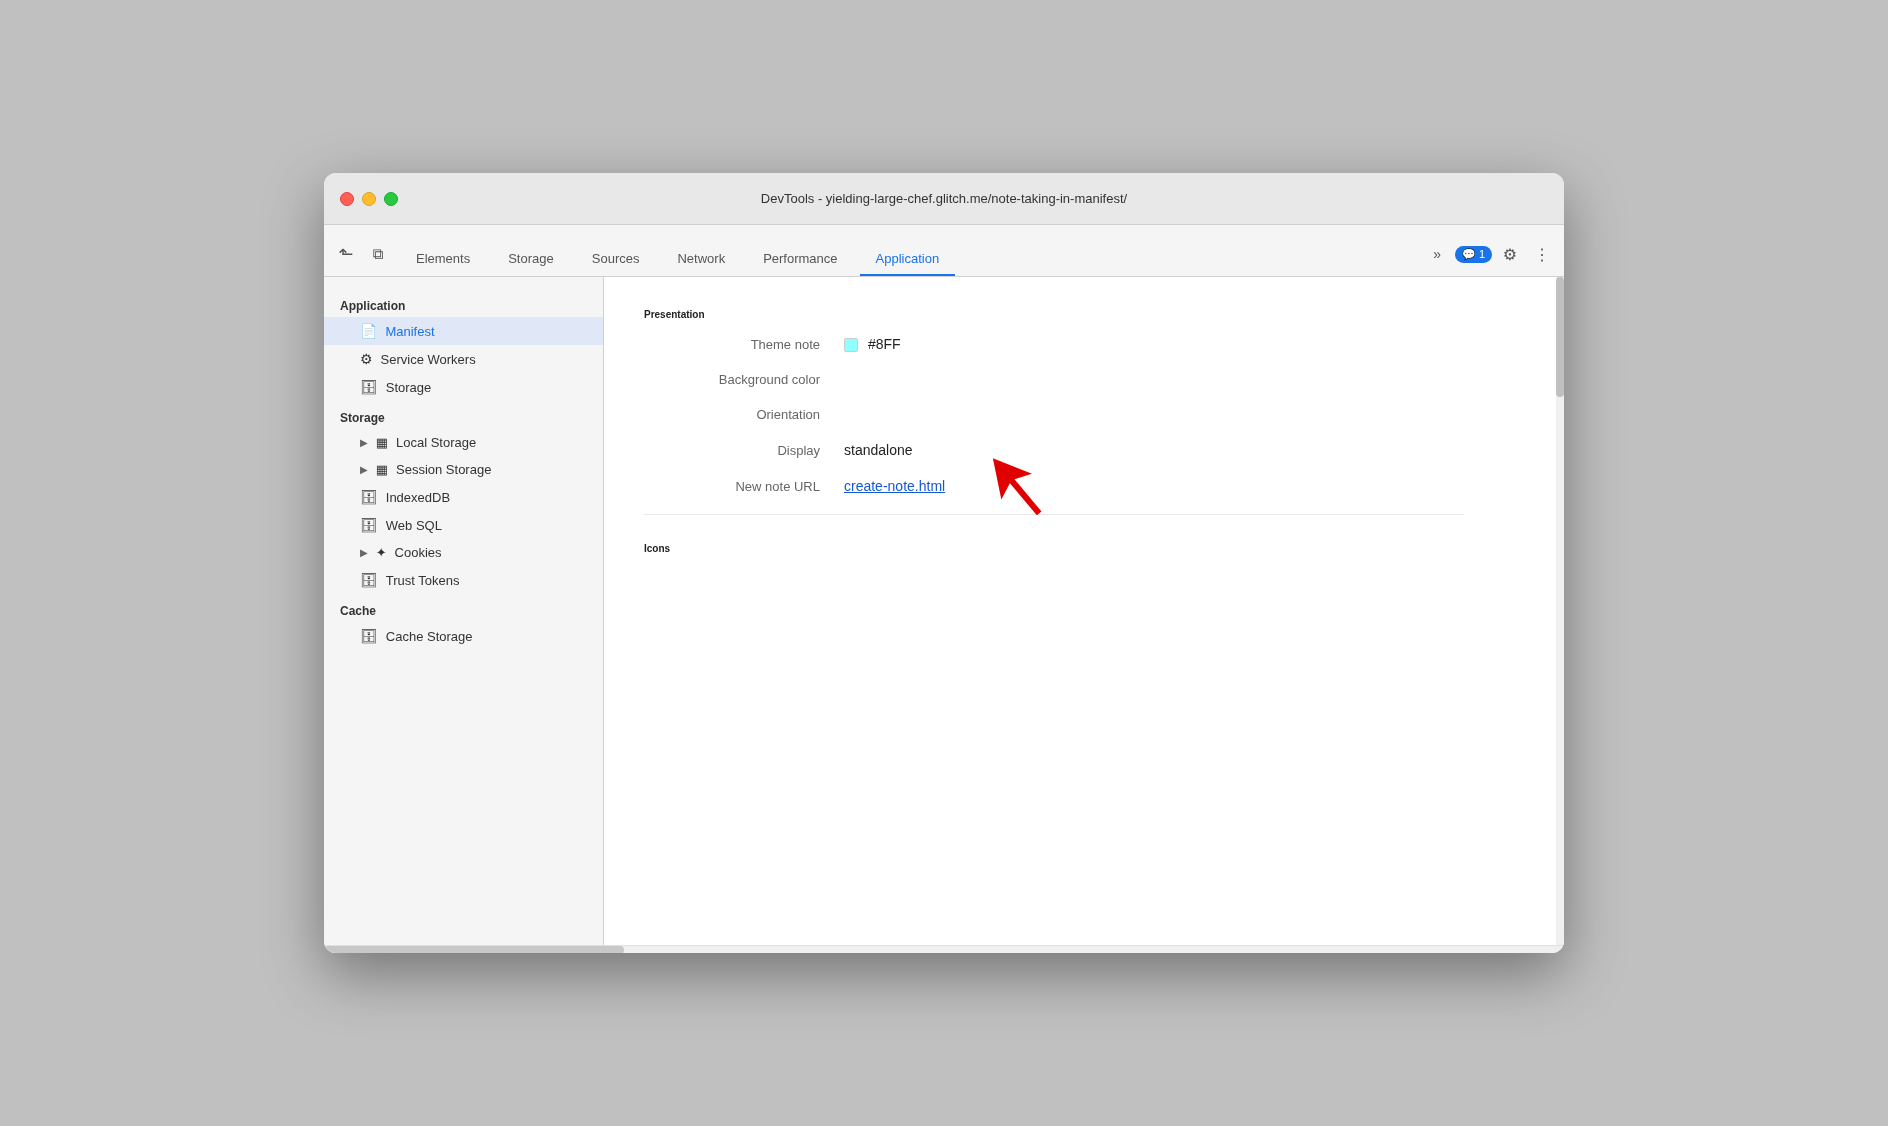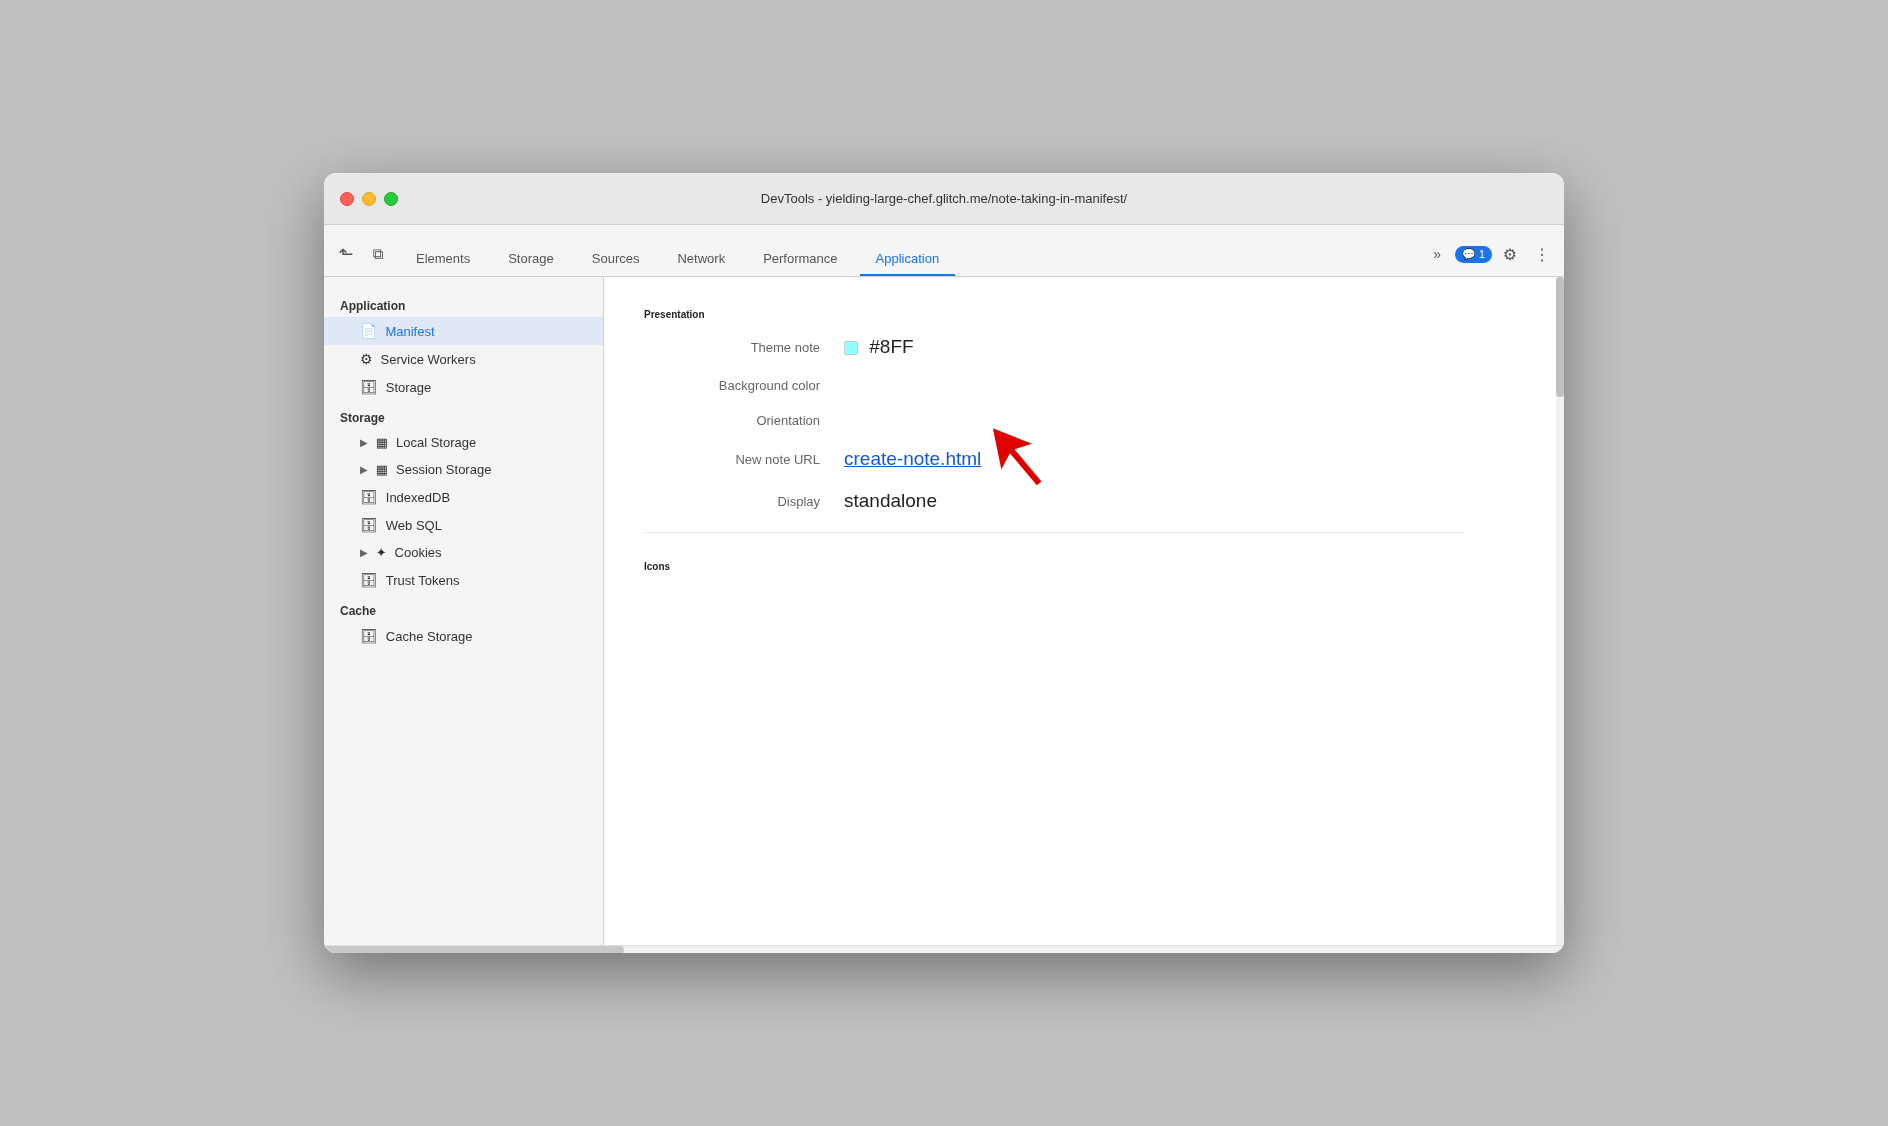--- a/index.html
+++ b/index.html
@@ -207,21 +207,21 @@
     }
     .prop-label {
       width: 200px;
       text-align: right;
       font-size: 13px;
       color: #666;
       padding-right: 24px;
       flex-shrink: 0;
     }
     .prop-value {
-      font-size: 19px;
+      font-size: 14px;
       color: #222;
     }
     .prop-value.link {
       color: #1558d6;
       text-decoration: underline;
       cursor: pointer;
     }
     .color-swatch {
       display: inline-block;
       width: 14px;
@@ -366,37 +366,37 @@
         <div class="prop-row">
           <div class="prop-label">Background color</div>
           <div class="prop-value"></div>
         </div>
 
         <div class="prop-row">
           <div class="prop-label">Orientation</div>
           <div class="prop-value"></div>
         </div>
 
+        <div class="prop-row">
+          <div class="prop-label">Display</div>
+          <div class="prop-value">standalone</div>
+        </div>
+
         <div class="prop-row" style="position:relative;">
           <div class="prop-label">New note URL</div>
           <div class="prop-value link">create-note.html</div>
 
           <svg style="position:absolute; left:320px; top:-30px;" width="90" height="90" viewBox="0 0 90 90">
             <polygon points="75,5 90,50 60,40 45,85 30,40 0,50 15,5" fill="red" transform="rotate(-40, 45, 45) scale(0.9)" style="display:none"></polygon>
             <g transform="rotate(-40, 45, 45)">
               <polygon points="55,8 75,45 58,38 58,80 52,80 52,38 35,45" fill="#e00000"></polygon>
             </g>
           </svg>
         </div>
 
-        <div class="prop-row">
-          <div class="prop-label">Display</div>
-          <div class="prop-value">standalone</div>
-        </div>
-
         <hr class="divider">
 
         <div class="section-title">Icons</div>
       </div>
 
       <div class="scrollbar-track">
         <div class="scrollbar-thumb"></div>
       </div>
     </div>
   </div>

